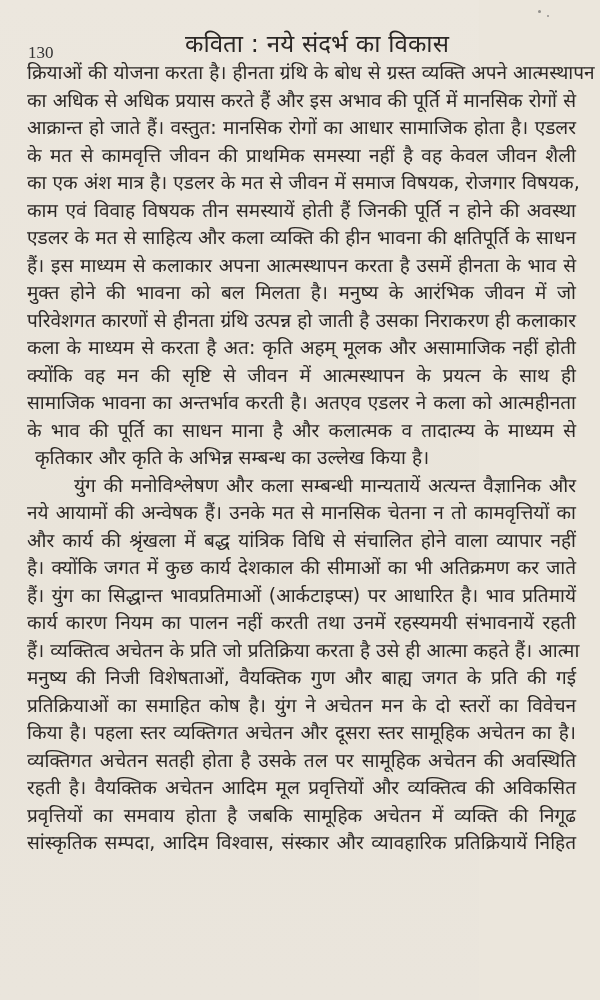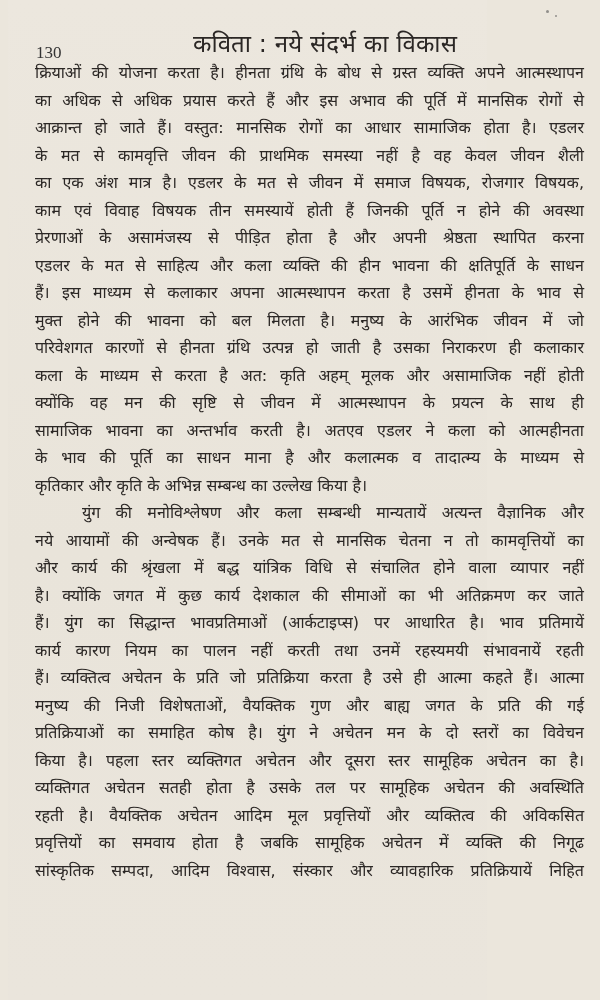--- a/index.html
+++ b/index.html
@@ -10,21 +10,21 @@
       width: 600px;
       height: 1000px;
       background: #ebe6dc;
       overflow: hidden;
       position: relative;
       font-family: "DejaVu Sans", "Liberation Sans", sans-serif;
       color: #2b2725;
     }
     .page {
       position: absolute;
-      left: 8px; top: 0;
+      left: 0; top: 0;
       width: 479px; height: 1000px;
       background: linear-gradient(180deg, #ece7de 0%, #e9e4da 55%, #eae5dc 100%);
     }
     .header {
       position: absolute;
       top: 26px;
       left: 28px;
       right: 30px;
       height: 30px;
       display: flex;
@@ -46,28 +46,29 @@
     .body-text {
       position: absolute;
       top: 59px;
       left: 27px;
       width: 549px;
     }
     .line {
       display: block;
       height: 27.5px;
       line-height: 27.5px;
-      font-size: 16px;
+      font-size: 19px;
       white-space: nowrap;
       text-align: justify;
       text-align-last: justify;
       overflow: visible;
     }
     .line.last {
       text-align-last: left;
+      margin-left: 8px;
     }
     .line.indent {
       padding-left: 47px;
     }
     .speck {
       position: absolute;
       width: 3px; height: 3px;
       border-radius: 50%;
       background: #555;
       opacity: 0.6;
@@ -86,21 +87,20 @@
   </div>
 
   <div class="body-text">
     <div class="paragraph">
       <span class="line">क्रियाओं की योजना करता है। हीनता ग्रंथि के बोध से ग्रस्त व्यक्ति अपने आत्मस्थापन</span>
       <span class="line">का अधिक से अधिक प्रयास करते हैं और इस अभाव की पूर्ति में मानसिक रोगों से</span>
       <span class="line">आक्रान्त हो जाते हैं। वस्तुत: मानसिक रोगों का आधार सामाजिक होता है। एडलर</span>
       <span class="line">के मत से कामवृत्ति जीवन की प्राथमिक  समस्या नहीं है वह केवल जीवन शैली</span>
       <span class="line">का एक अंश मात्र है। एडलर के मत से जीवन में समाज विषयक, रोजगार विषयक,</span>
       <span class="line">काम एवं विवाह विषयक तीन समस्यायें होती हैं जिनकी पूर्ति न होने की अवस्था</span>
-      <span class="line">प्रेरणाओं के असामंजस्य से पीड़ित होता है और अपनी श्रेष्ठता स्थापित करना</span>
       <span class="line">एडलर के मत से साहित्य और कला व्यक्ति की हीन भावना की क्षतिपूर्ति के साधन</span>
       <span class="line">हैं। इस माध्यम से कलाकार अपना आत्मस्थापन करता है उसमें हीनता के भाव से</span>
       <span class="line">मुक्त होने की भावना को बल मिलता है। मनुष्य के आरंभिक जीवन में जो</span>
       <span class="line">परिवेशगत कारणों से हीनता ग्रंथि उत्पन्न हो जाती है उसका निराकरण ही कलाकार</span>
       <span class="line">कला के माध्यम से करता है अत: कृति अहम् मूलक और असामाजिक नहीं होती</span>
       <span class="line">क्योंकि वह मन की सृष्टि से जीवन में आत्मस्थापन के प्रयत्न के साथ ही</span>
       <span class="line">सामाजिक भावना का अन्तर्भाव करती है। अतएव एडलर ने कला को आत्महीनता</span>
       <span class="line">के भाव की पूर्ति का साधन माना है और कलात्मक व तादात्म्य के माध्यम से</span>
       <span class="line last">कृतिकार और कृति के अभिन्न सम्बन्ध का उल्लेख किया है।</span>
     </div>

